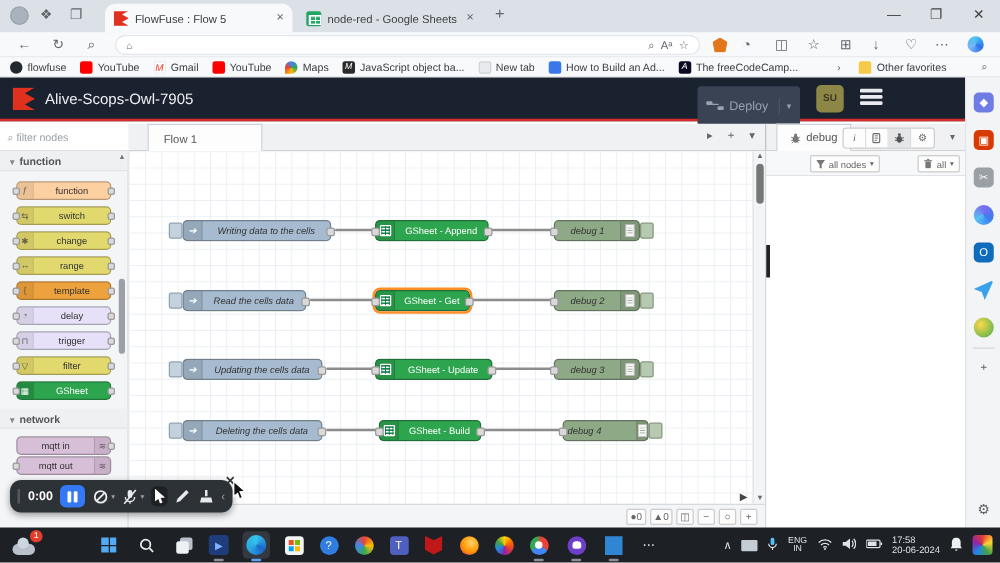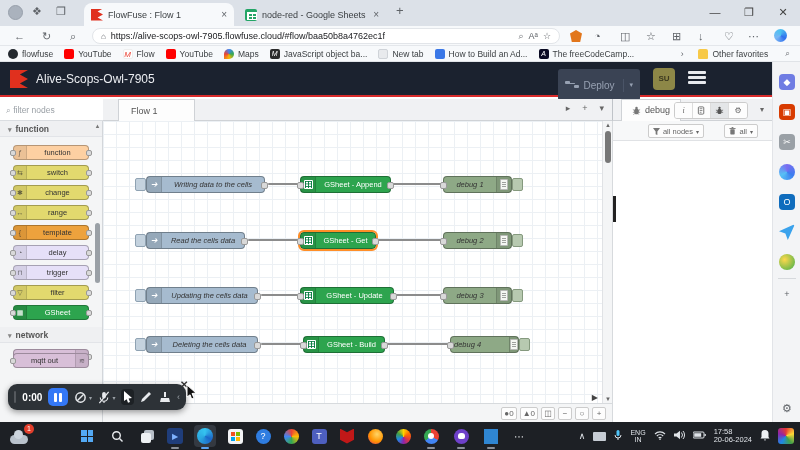--- a/index.html
+++ b/index.html
@@ -48,21 +48,21 @@
 .pnode .plbl{flex:1;text-align:center;padding:0 2px;white-space:nowrap;overflow:hidden}
 .pnode.light-text{color:#fff}
 .pnode.light-text .pchip{color:#fff;background:rgba(0,0,0,.15)}
 .pport{position:absolute;width:6px;height:6px;background:#d9d9d9;border:1px solid #999;border-radius:2px;top:4px}
 .pport.l{left:-4px}.pport.r{right:-4px}
 #pal-scroll{position:absolute;right:1px;top:24px;width:7px;height:296px}
 #pal-scroll .thumb{position:absolute;left:1px;top:100px;width:5px;height:60px;background:#9aa0a6;border-radius:3px}
 #pal-scroll .ar{position:absolute;left:0;width:7px;font-size:6px;color:#777;text-align:center}
 
 #wsbar{position:absolute;left:103px;top:37px;width:509px;height:22px;background:#f0f1f3;border-bottom:1px solid #cfd2d6}
-#wstab{position:absolute;left:15px;top:0;width:77px;height:22px;background:#fdfdfd;border:1px solid #cfd2d6;border-bottom:none;font-size:9px;color:#555;line-height:22px;padding-left:12px}
+#wstab{position:absolute;left:15px;top:0;width:92px;height:22px;background:#fdfdfd;border:1px solid #cfd2d6;border-bottom:none;font-size:9px;color:#555;line-height:22px;padding-left:12px}
 .wsbtns{position:absolute;right:8px;top:4px;font-size:9px;color:#666;display:flex;gap:12px}
 #canvas{position:absolute;left:103px;top:59px;width:509px;height:282px;background:#fff;overflow:hidden;
  background-image:linear-gradient(#ecf0f4 1px,transparent 1px),linear-gradient(90deg,#ecf0f4 1px,transparent 1px);
  background-size:13px 13px}
 .node{position:absolute;height:17px;border:1px solid rgba(0,0,0,.32);border-radius:4px;display:flex;align-items:center;font-size:7.5px;font-style:italic;color:#333}
 .node .chip{width:15px;height:100%;background:rgba(0,0,0,.1);display:flex;align-items:center;justify-content:center;color:#fff;font-size:8px;border-right:1px solid rgba(0,0,0,.12)}
 .node .chip.rt{border-right:none;border-left:1px solid rgba(0,0,0,.12)}
 .node .lbl{flex:1;text-align:center;padding:0 3px;white-space:nowrap}
 .node.gsheet{color:#fff;font-style:normal}
 .node.gsheet.selected{outline:2px solid #ff8e28;outline-offset:0}
@@ -131,41 +131,40 @@
 <body>
 
 <div id="screen">
 
   <div id="tabstrip">
     <span class="avatar-circ"></span>
     <span class="tleft-ic" style="left:32px">❖</span>
     <span class="tleft-ic" style="left:56px">❐</span>
     <div class="tab active" style="left:84px;width:150px">
       <span class="fav ff-logo"></span>
-      <span>FlowFuse : Flow 1</span>
+      <span>FlowFuse : Flow 5</span>
       <span class="x">×</span>
     </div>
     <div class="tab" style="left:238px;width:148px">
       <span class="fav sheets-logo"></span>
       <span>node-red - Google Sheets</span>
       <span class="x">×</span>
     </div>
     <span class="tleft-ic" style="left:396px;font-size:13px;top:3px">+</span>
     <span class="winbtn" style="right:68px">—</span>
     <span class="winbtn" style="right:34px">❐</span>
     <span class="winbtn" style="right:0">✕</span>
   </div>
 
   <div id="toolbar">
     <span class="tb-ic" style="left:14px">←</span>
     <span class="tb-ic" style="left:42px">↻</span>
     <span class="tb-ic" style="left:70px">⌕</span>
     <div id="addrpill">
       <span class="lock">⌂</span>
-      <span>https://alive-scops-owl-7905.flowfuse.cloud/#flow/baa50b8a4762ec1f</span>
       <span style="margin-left:auto;color:#5f6368">⌕</span>
       <span style="color:#5f6368">Aᵃ</span>
       <span style="color:#5f6368">☆</span>
     </div>
     <span class="tb-ic" style="left:570px;width:12px;height:12px;top:4px;background:#e2761b;clip-path:polygon(50% 0,100% 30%,85% 100%,15% 100%,0 30%)"></span>
     <span class="tb-ic" style="left:594px">◔</span>
     <span class="tb-ic" style="left:620px">◫</span>
     <span class="tb-ic" style="left:646px">☆</span>
     <span class="tb-ic" style="left:672px">⊞</span>
     <span class="tb-ic" style="left:698px">↓</span>
@@ -178,21 +177,21 @@
     <span class="bm">
         <i class="bmi" style="background:#24292f;border-radius:50%"></i>
         <span>flowfuse</span>
       </span>
     <span class="bm">
         <i class="bmi" style="background:#f00"></i>
         <span>YouTube</span>
       </span>
     <span class="bm">
         <i class="bmi" style="background:#fff;color:#ea4335;font-size:8px;line-height:10px;text-align:center;border:1px solid #eee">M</i>
-        <span>Flow</span>
+        <span>Gmail</span>
       </span>
     <span class="bm">
         <i class="bmi" style="background:#f00"></i>
         <span>YouTube</span>
       </span>
     <span class="bm">
         <i class="bmi" style="background:conic-gradient(#4285f4,#34a853,#fbbc05,#ea4335,#4285f4);border-radius:50% 50% 50% 0"></i>
         <span>Maps</span>
       </span>
     <span class="bm">
@@ -205,21 +204,21 @@
       </span>
     <span class="bm">
         <i class="bmi" style="background:#3b78e7"></i>
         <span>How to Build an Ad...</span>
       </span>
     <span class="bm">
         <i class="bmi" style="background:#0a0a23;color:#fff;font-size:7px;line-height:10px;text-align:center">A</i>
         <span>The freeCodeCamp...</span>
       </span>
     <span style="margin-left:auto;margin-right:4px;color:#5f6368">›</span>
-    <span class="bm" style="margin-right:6px">
+    <span class="bm" style="margin-right:17px">
         <i class="bmi" style="background:#f7c948;border-radius:2px 2px 1px 1px"></i>
         <span>Other favorites</span>
       </span>
     <span style="margin-right:10px;color:#5f6368">⌕</span>
   </div>
 
   <div id="nr">
     <div id="nr-header">
       <span id="nr-logo"></span>
       <span id="nr-title">Alive-Scops-Owl-7905</span>
@@ -299,21 +298,21 @@
           <span class="plbl">GSheet</span>
           <span class="pport r"></span>
         </div>
 
       <div class="pal-cat" style="top:228px"><span class="car">▾</span><span>network</span></div>
       <div class="pnode rside" style="top: 250px; flex-direction: row-reverse; background-color: rgb(216, 191, 216);">
           <span class="pchip">≋</span>
           <span class="plbl">mqtt in</span>
           <span class="pport r"></span>
         </div>
-      <div class="pnode rside" style="top: 254px; flex-direction: row-reverse; background-color: rgb(216, 191, 216);">
+      <div class="pnode rside" style="top: 266px; flex-direction: row-reverse; background-color: rgb(216, 191, 216);">
           <span class="pchip">≋</span>
           <span class="plbl">mqtt out</span>
           <span class="pport l"></span>
         </div>
       <div class="pnode" style="top:290px;background:#e8e79a;height:12px"></div>
 
       <div id="pal-scroll">
         <span class="ar" style="top:0">▲</span>
         <span class="thumb"></span>
       </div>
@@ -478,21 +477,21 @@
       <span id="dbg-caret">▾</span>
     </div>
     <div id="dbg-filterrow">
       <span class="fbtn" style="right:68px">
         <svg width="7" height="7" viewBox="0 0 8 8">
             <path d="M0 0h8L5 4v4L3 7V4Z" fill="#777"></path>
           </svg>
         <span>all nodes</span>
         <span style="font-size:6px">▾</span>
       </span>
-      <span class="fbtn" style="right:14px">
+      <span class="fbtn" style="right:4px">
         <svg width="7" height="8" viewBox="0 0 8 9">
             <rect x="1.5" y="2.5" width="5" height="6" rx=".8" fill="#777"></rect>
             <rect x="0.5" y="1.2" width="7" height="1.1" fill="#777"></rect>
             <rect x="3" y="0" width="2" height="1.2" fill="#777"></rect>
           </svg>
         <span>all</span>
         <span style="font-size:6px">▾</span>
       </span>
     </div>
     <div id="dbg-content">

